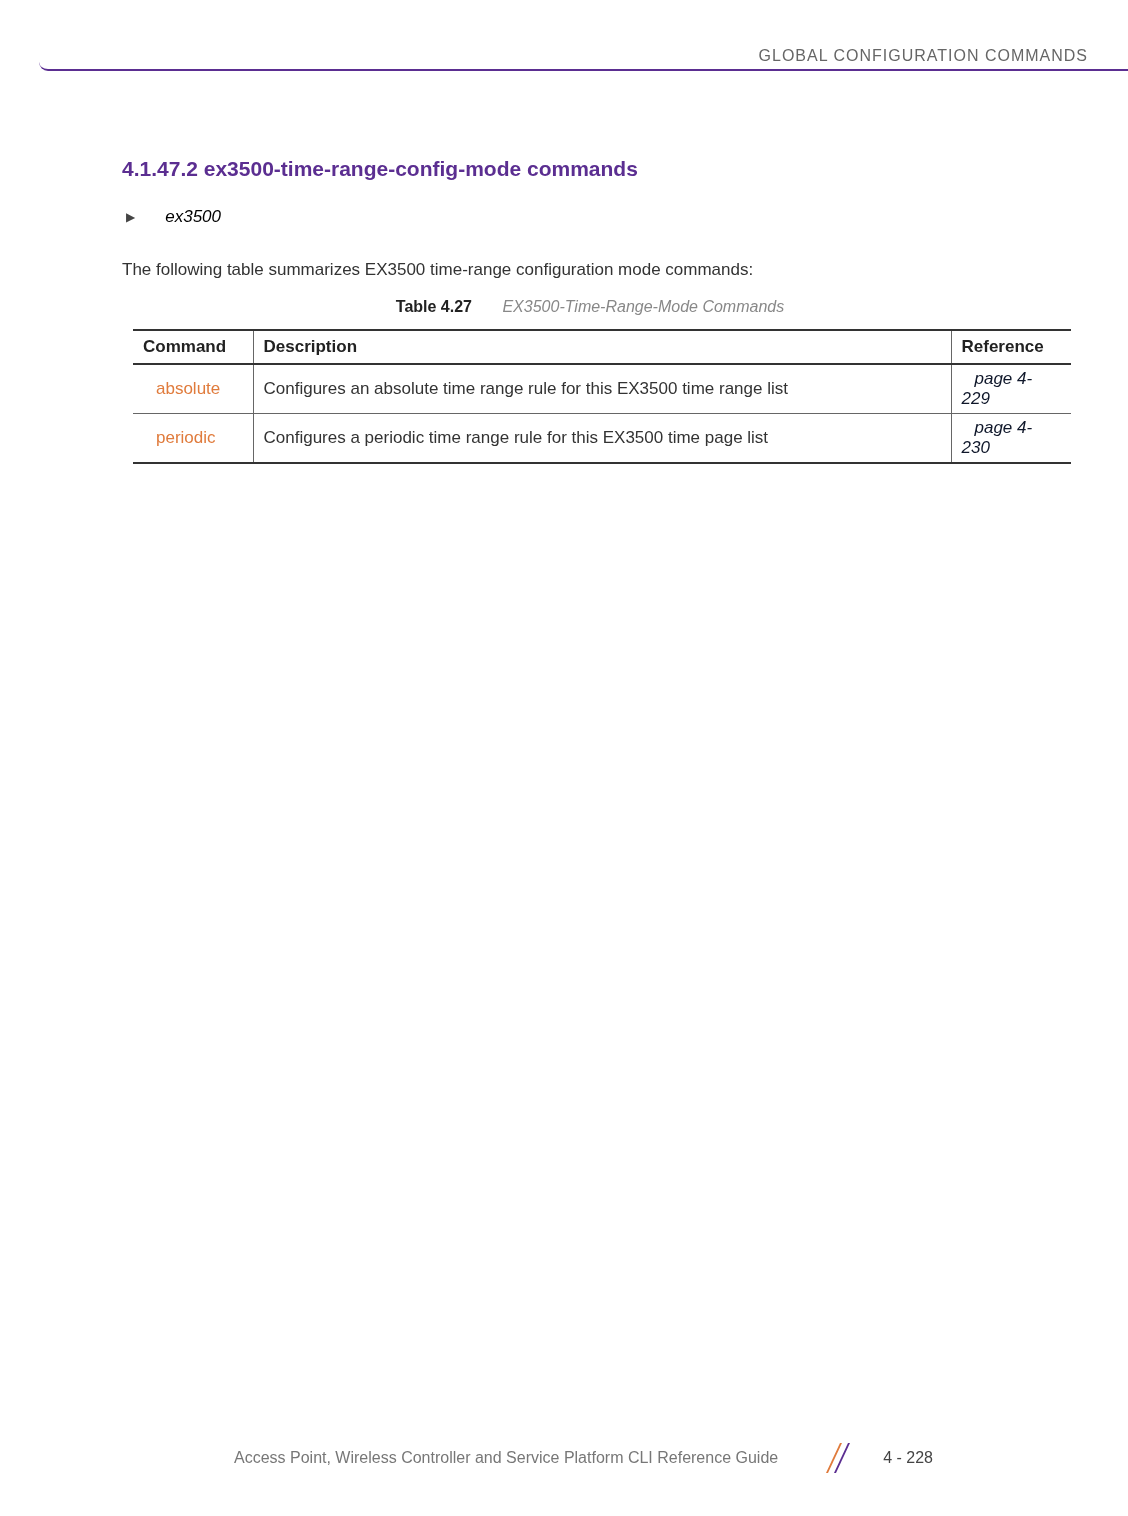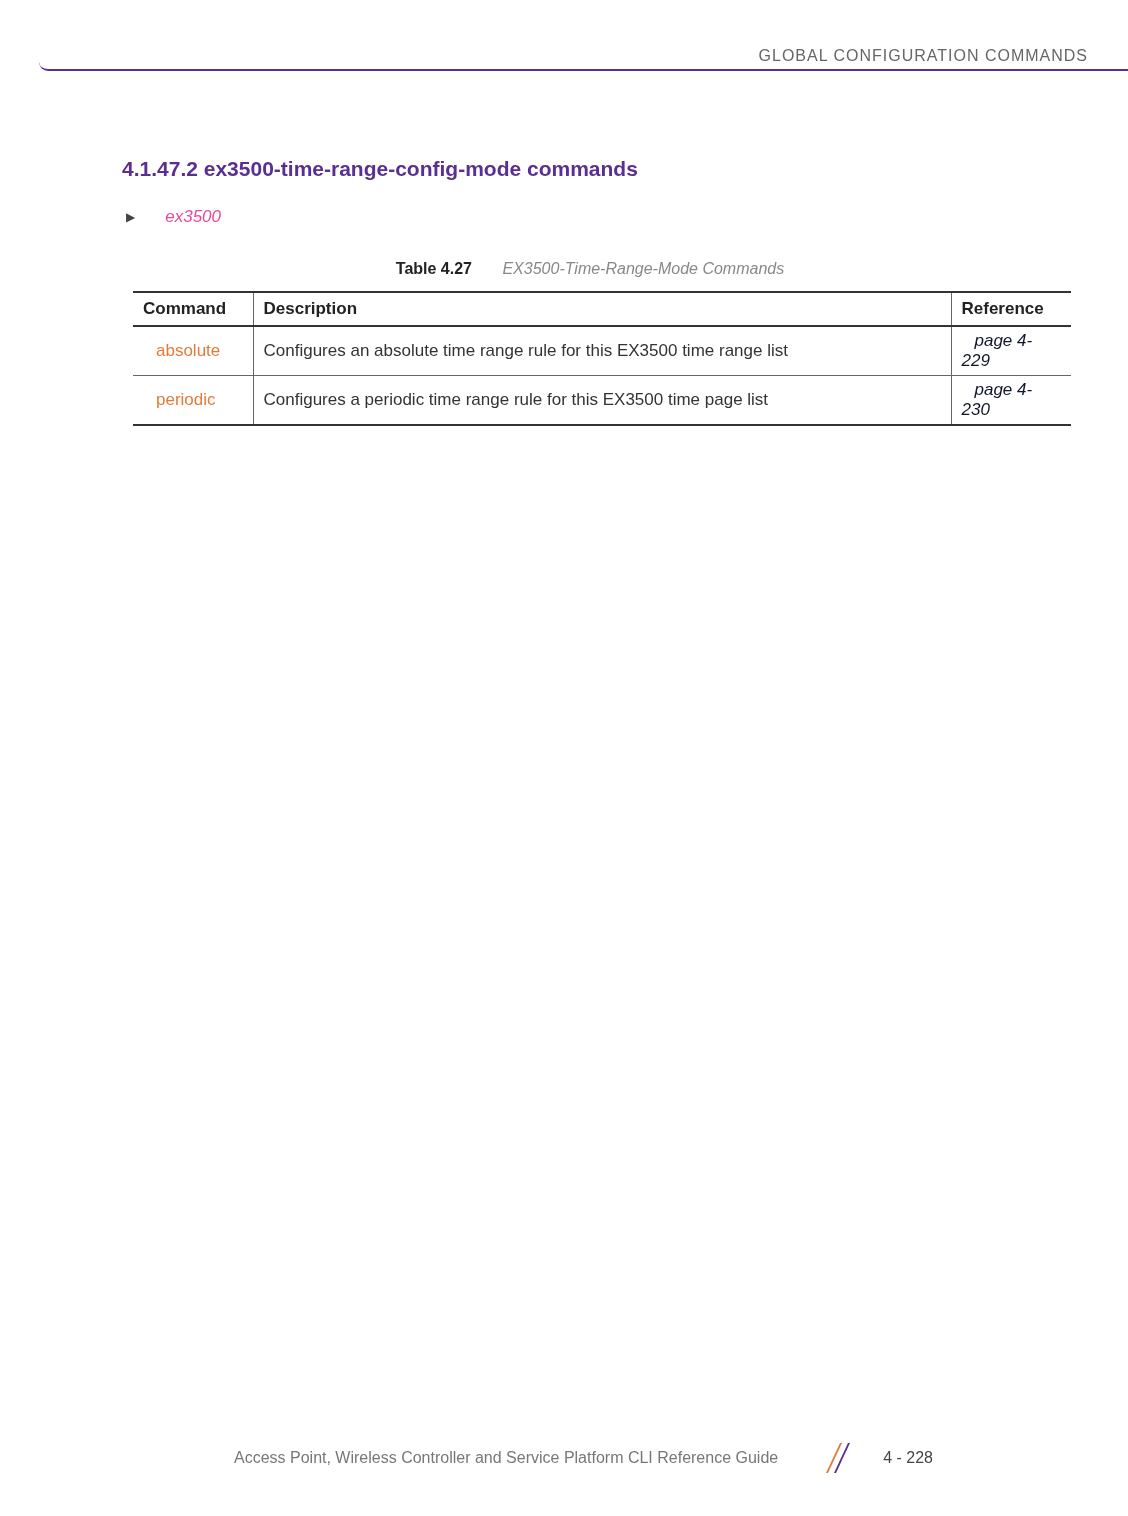--- a/index.html
+++ b/index.html
@@ -39,21 +39,21 @@
       align-items: center;
       gap: 4px;
       margin-bottom: 20px;
       margin-left: 4px;
     }
     .breadcrumb-arrow {
       color: #444;
       font-size: 12px;
     }
     .breadcrumb-link {
-      color: #ec4899;
+      color: #000000;
       font-style: italic;
       font-size: 17px;
     }
     .intro-text {
       color: #333;
       font-size: 17px;
       margin-bottom: 18px;
       font-weight: 300;
     }
     .table-caption {
@@ -172,20 +172,21 @@
 </div>
 
 <div class="content">
   <h2 class="section-heading">4.1.47.2 ex3500-time-range-config-mode commands</h2>
 
   <div class="breadcrumb">
     <span class="breadcrumb-arrow">▶</span>
     <span class="breadcrumb-link">ex3500</span>
   </div>
 
+  <p class="intro-text">The following table summarizes EX3500 time-range configuration mode commands:</p>
 
   <div class="table-caption">
     <span class="caption-label">Table 4.27</span>
     <span class="caption-title"> EX3500-Time-Range-Mode Commands</span>
   </div>
 
   <table class="commands-table">
     <thead>
       <tr>
         <th class="col-command">Command</th>

